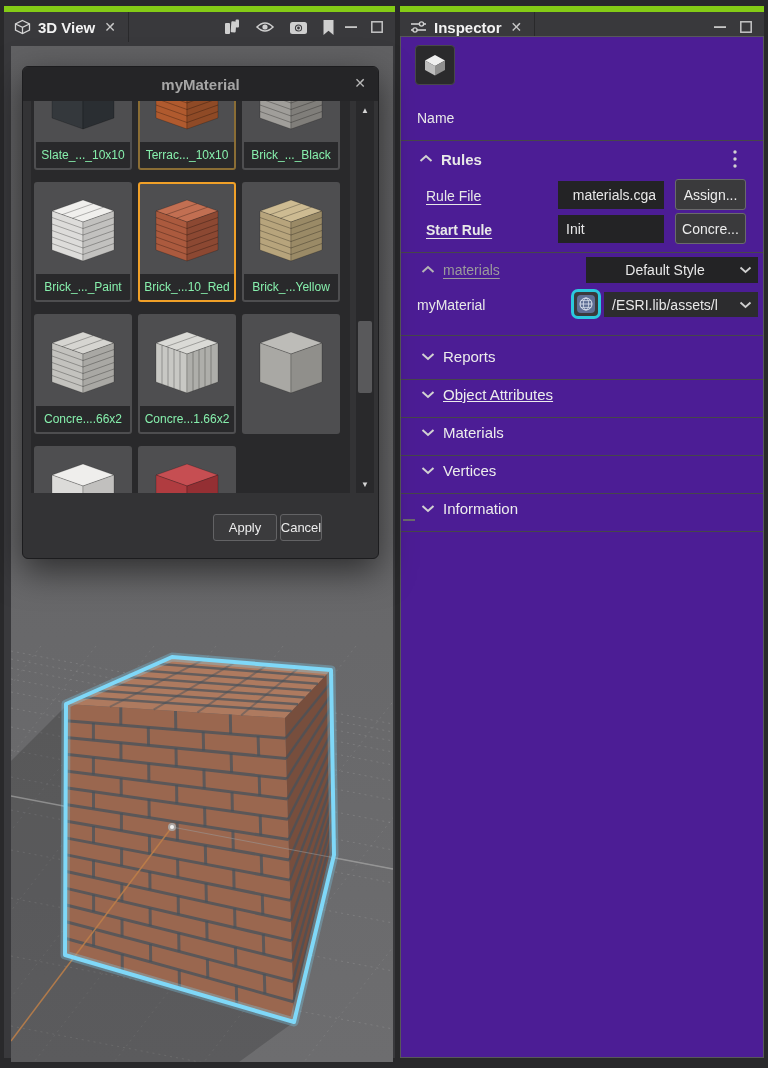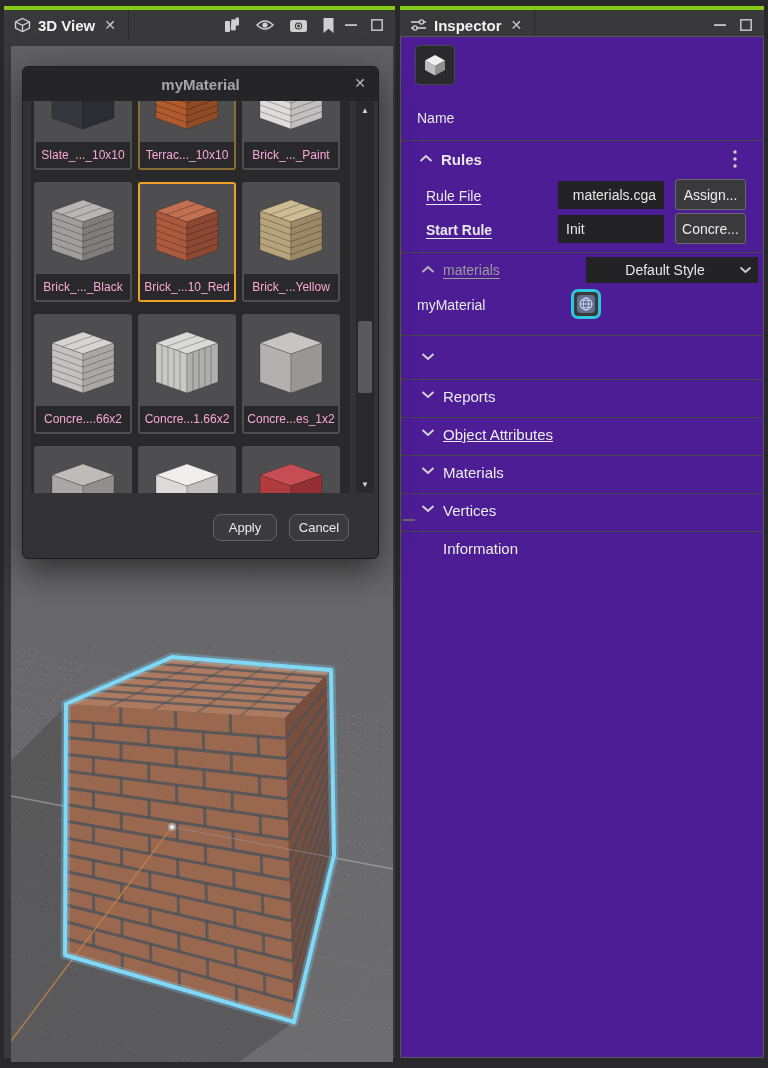--- a/index.html
+++ b/index.html
@@ -3,21 +3,21 @@
 <meta charset="utf-8">
 <style>
   html,body{margin:0;padding:0;}
   body{
     width:768px;height:1068px;position:relative;overflow:hidden;
     background:#29292b;color:#e6e6e6;
     font-family:"Liberation Sans",sans-serif;font-size:14px;
   }
   .win{position:absolute;background:#39393c;}
   .tabbar{position:absolute;left:0;top:0;right:0;height:30px;background:#39393c;
-    border-top:4px solid #84cc16;display:flex;align-items:center;}
+    border-top:6px solid #84cc16;display:flex;align-items:center;}
   .tab{display:flex;align-items:center;gap:7px;height:100%;padding:0 10px;
     border-right:1px solid #29292b;}
   .tab-title{font-weight:bold;font-size:15px;color:#f2f2f2;white-space:nowrap;}
   .tab-close{color:#c9c9c9;font-size:14px;cursor:default;padding:0 2px;}
   .bar-icons{margin-left:auto;display:flex;align-items:center;gap:14px;padding-right:10px;}
   .winctl{display:flex;align-items:center;gap:14px;padding-right:12px;}
   svg.ic{display:block;}
 
   
   #win-left{left:4px;top:6px;width:391px;height:1052px;}
@@ -33,49 +33,49 @@
   #dlg-close{position:absolute;right:12px;top:8px;color:#b9b9b9;font-size:14px;}
   #swatch-clip{position:absolute;left:8px;top:34px;width:319px;height:392px;overflow:hidden;
     background:#29292b;}
   #swatch-grid{position:absolute;left:3px;top:-51px;display:grid;
     grid-template-columns:repeat(3,98px);grid-auto-rows:120px;gap:12px 6px;}
   .swatch-cell{width:98px;height:120px;box-sizing:border-box;background:#4e4e50;
     border:2px solid transparent;border-radius:3px;overflow:hidden;position:relative;}
   .cube-box{position:absolute;left:0;top:0;right:0;height:94px;display:flex;
     align-items:center;justify-content:center;}
   .swatch-label{position:absolute;left:0;right:0;bottom:0;height:26px;background:#29292b;
-    color:#f9a8d4;font-size:12px;display:flex;align-items:center;justify-content:center;
+    color:#86efac;font-size:12px;display:flex;align-items:center;justify-content:center;
     white-space:nowrap;overflow:hidden;}
   #dlg-scroll{position:absolute;left:333px;top:34px;width:18px;height:392px;background:#29292b;}
   .scroll-arrow{position:absolute;left:0;width:18px;height:14px;color:#d5d5d5;font-size:8px;
     display:flex;align-items:center;justify-content:center;}
   #scroll-up{top:2px;} #scroll-down{bottom:2px;}
   #scroll-thumb{position:absolute;left:2px;top:220px;width:14px;height:72px;background:#59595b;border-radius:2px;}
   .dlg-btn{position:absolute;top:447px;height:27px;background:#3b3b3d;color:#ededed;
-    border:1px solid #636365;border-radius:8px;font-size:13px;
+    border:1px solid #636365;border-radius:3px;font-size:13px;
     display:flex;align-items:center;justify-content:center;font-family:inherit;}
-  #btn-apply{left:190px;width:64px;} #btn-cancel{left:266px;width:60px;}
+  #btn-apply{left:190px;width:64px;} #btn-cancel{left:257px;width:42px;}
 
   
   #win-right{left:400px;top:6px;width:364px;height:1052px;}
   #insp-body{position:absolute;left:0;top:30px;right:0;bottom:0;background:#4c1d95;
     border:1px solid #57575a;box-sizing:border-box;}
   .abs{position:absolute;}
   .lbl{color:#e8e8e8;font-size:14px;white-space:nowrap;}
   .link{text-decoration:underline;text-underline-offset:3px;}
   .link-muted{color:#9b9b9b;}
   .field{position:absolute;background:#232325;border:none;color:#e8e8e8;font-size:14px;
     font-family:inherit;padding:0 8px;box-sizing:border-box;outline:none;}
   .btn{position:absolute;background:#3a3a3c;border:1px solid #6a6a6c;border-radius:3px;
     color:#ededed;font-size:14px;font-family:inherit;display:flex;align-items:center;justify-content:center;}
   .dropdown{position:absolute;background:#232325;color:#e8e8e8;font-size:14px;
     display:flex;align-items:center;padding:0 22px 0 8px;box-sizing:border-box;white-space:nowrap;overflow:hidden;}
   .dropdown .dd-ch{position:absolute;right:6px;top:50%;transform:translateY(-50%);}
   .sep{position:absolute;left:0;right:0;height:1px;background:#47474a;}
-  .sec-label{font-size:15px;color:#ececec;margin-top:40px;}
+  .sec-label{font-size:15px;color:#ececec;}
   #kebab{position:absolute;}
   #asset-icon-wrap{position:absolute;width:30px;height:30px;border:3px solid #2cc8dd;
     border-radius:7px;box-sizing:border-box;display:flex;align-items:center;justify-content:center;
     background:#3a3a3c;}
   #splitter-grip{position:absolute;left:403px;top:519px;width:12px;height:2px;background:#6a6a6c;}
 </style>
 </head>
 <body>
 
 <div id="win-left" class="win">
@@ -294,61 +294,61 @@
               <line x1="40" y1="63.5" x2="71" y2="52.5" stroke="rgba(0,0,0,0.28)" stroke-width="1"></line>
               <line x1="19.23" y1="23.63" x2="50.230000000000004" y2="12.63" stroke="rgba(0,0,0,0.28)" stroke-width="1"></line>
               <line x1="29.46" y1="27.26" x2="60.46" y2="16.26" stroke="rgba(0,0,0,0.28)" stroke-width="1"></line>
             </svg>
           </div>
           <div class="swatch-label">Terrac..._10x10</div>
         </div>
       <div class="swatch-cell">
           <div class="cube-box">
             <svg width="80" height="80" viewBox="0 0 80 80">
+              <polygon points="40,9 71,20 40,31 9,20" fill="#b8b6b2" stroke="rgba(0,0,0,0.2)"></polygon>
+              <polygon points="9,20 40,31 40,70 9,59" fill="#a09e9a" stroke="rgba(0,0,0,0.2)"></polygon>
+              <polygon points="40,31 71,20 71,59 40,70" fill="#807e7a" stroke="rgba(0,0,0,0.2)"></polygon>
+              <line x1="9" y1="26.5" x2="40" y2="37.5" stroke="rgba(0,0,0,0.28)" stroke-width="1"></line>
+              <line x1="40" y1="37.5" x2="71" y2="26.5" stroke="rgba(0,0,0,0.28)" stroke-width="1"></line>
+              <line x1="9" y1="33" x2="40" y2="44" stroke="rgba(0,0,0,0.28)" stroke-width="1"></line>
+              <line x1="40" y1="44" x2="71" y2="33" stroke="rgba(0,0,0,0.28)" stroke-width="1"></line>
+              <line x1="9" y1="39.5" x2="40" y2="50.5" stroke="rgba(0,0,0,0.28)" stroke-width="1"></line>
+              <line x1="40" y1="50.5" x2="71" y2="39.5" stroke="rgba(0,0,0,0.28)" stroke-width="1"></line>
+              <line x1="9" y1="46" x2="40" y2="57" stroke="rgba(0,0,0,0.28)" stroke-width="1"></line>
+              <line x1="40" y1="57" x2="71" y2="46" stroke="rgba(0,0,0,0.28)" stroke-width="1"></line>
+              <line x1="9" y1="52.5" x2="40" y2="63.5" stroke="rgba(0,0,0,0.28)" stroke-width="1"></line>
+              <line x1="40" y1="63.5" x2="71" y2="52.5" stroke="rgba(0,0,0,0.28)" stroke-width="1"></line>
+              <line x1="19.23" y1="23.63" x2="50.230000000000004" y2="12.63" stroke="rgba(0,0,0,0.28)" stroke-width="1"></line>
+              <line x1="29.46" y1="27.26" x2="60.46" y2="16.26" stroke="rgba(0,0,0,0.28)" stroke-width="1"></line>
+            </svg>
+          </div>
+          <div class="swatch-label">Brick_..._Black</div>
+        </div>
+      <div class="swatch-cell">
+          <div class="cube-box">
+            <svg width="80" height="80" viewBox="0 0 80 80">
               <polygon points="40,9 71,20 40,31 9,20" fill="#f0efed" stroke="rgba(0,0,0,0.2)"></polygon>
               <polygon points="9,20 40,31 40,70 9,59" fill="#dddcda" stroke="rgba(0,0,0,0.2)"></polygon>
               <polygon points="40,31 71,20 71,59 40,70" fill="#c2c1bf" stroke="rgba(0,0,0,0.2)"></polygon>
               <line x1="9" y1="26.5" x2="40" y2="37.5" stroke="rgba(0,0,0,0.28)" stroke-width="1"></line>
               <line x1="40" y1="37.5" x2="71" y2="26.5" stroke="rgba(0,0,0,0.28)" stroke-width="1"></line>
               <line x1="9" y1="33" x2="40" y2="44" stroke="rgba(0,0,0,0.28)" stroke-width="1"></line>
               <line x1="40" y1="44" x2="71" y2="33" stroke="rgba(0,0,0,0.28)" stroke-width="1"></line>
               <line x1="9" y1="39.5" x2="40" y2="50.5" stroke="rgba(0,0,0,0.28)" stroke-width="1"></line>
               <line x1="40" y1="50.5" x2="71" y2="39.5" stroke="rgba(0,0,0,0.28)" stroke-width="1"></line>
               <line x1="9" y1="46" x2="40" y2="57" stroke="rgba(0,0,0,0.28)" stroke-width="1"></line>
               <line x1="40" y1="57" x2="71" y2="46" stroke="rgba(0,0,0,0.28)" stroke-width="1"></line>
               <line x1="9" y1="52.5" x2="40" y2="63.5" stroke="rgba(0,0,0,0.28)" stroke-width="1"></line>
               <line x1="40" y1="63.5" x2="71" y2="52.5" stroke="rgba(0,0,0,0.28)" stroke-width="1"></line>
               <line x1="19.23" y1="23.63" x2="50.230000000000004" y2="12.63" stroke="rgba(0,0,0,0.28)" stroke-width="1"></line>
               <line x1="29.46" y1="27.26" x2="60.46" y2="16.26" stroke="rgba(0,0,0,0.28)" stroke-width="1"></line>
             </svg>
           </div>
           <div class="swatch-label">Brick_..._Paint</div>
         </div>
-      <div class="swatch-cell">
-          <div class="cube-box">
-            <svg width="80" height="80" viewBox="0 0 80 80">
-              <polygon points="40,9 71,20 40,31 9,20" fill="#b8b6b2" stroke="rgba(0,0,0,0.2)"></polygon>
-              <polygon points="9,20 40,31 40,70 9,59" fill="#a09e9a" stroke="rgba(0,0,0,0.2)"></polygon>
-              <polygon points="40,31 71,20 71,59 40,70" fill="#807e7a" stroke="rgba(0,0,0,0.2)"></polygon>
-              <line x1="9" y1="26.5" x2="40" y2="37.5" stroke="rgba(0,0,0,0.28)" stroke-width="1"></line>
-              <line x1="40" y1="37.5" x2="71" y2="26.5" stroke="rgba(0,0,0,0.28)" stroke-width="1"></line>
-              <line x1="9" y1="33" x2="40" y2="44" stroke="rgba(0,0,0,0.28)" stroke-width="1"></line>
-              <line x1="40" y1="44" x2="71" y2="33" stroke="rgba(0,0,0,0.28)" stroke-width="1"></line>
-              <line x1="9" y1="39.5" x2="40" y2="50.5" stroke="rgba(0,0,0,0.28)" stroke-width="1"></line>
-              <line x1="40" y1="50.5" x2="71" y2="39.5" stroke="rgba(0,0,0,0.28)" stroke-width="1"></line>
-              <line x1="9" y1="46" x2="40" y2="57" stroke="rgba(0,0,0,0.28)" stroke-width="1"></line>
-              <line x1="40" y1="57" x2="71" y2="46" stroke="rgba(0,0,0,0.28)" stroke-width="1"></line>
-              <line x1="9" y1="52.5" x2="40" y2="63.5" stroke="rgba(0,0,0,0.28)" stroke-width="1"></line>
-              <line x1="40" y1="63.5" x2="71" y2="52.5" stroke="rgba(0,0,0,0.28)" stroke-width="1"></line>
-              <line x1="19.23" y1="23.63" x2="50.230000000000004" y2="12.63" stroke="rgba(0,0,0,0.28)" stroke-width="1"></line>
-              <line x1="29.46" y1="27.26" x2="60.46" y2="16.26" stroke="rgba(0,0,0,0.28)" stroke-width="1"></line>
-            </svg>
-          </div>
-          <div class="swatch-label">Brick_..._Black</div>
-        </div>
       <div class="swatch-cell" style="border-color: rgb(240, 160, 40);">
           <div class="cube-box">
             <svg width="80" height="80" viewBox="0 0 80 80">
               <polygon points="40,9 71,20 40,31 9,20" fill="#c26f52" stroke="rgba(0,0,0,0.2)"></polygon>
               <polygon points="9,20 40,31 40,70 9,59" fill="#ab5a3e" stroke="rgba(0,0,0,0.2)"></polygon>
               <polygon points="40,31 71,20 71,59 40,70" fill="#8c4832" stroke="rgba(0,0,0,0.2)"></polygon>
               <line x1="9" y1="26.5" x2="40" y2="37.5" stroke="rgba(0,0,0,0.28)" stroke-width="1"></line>
               <line x1="40" y1="37.5" x2="71" y2="26.5" stroke="rgba(0,0,0,0.28)" stroke-width="1"></line>
               <line x1="9" y1="33" x2="40" y2="44" stroke="rgba(0,0,0,0.28)" stroke-width="1"></line>
               <line x1="40" y1="44" x2="71" y2="33" stroke="rgba(0,0,0,0.28)" stroke-width="1"></line>
@@ -424,30 +424,20 @@
               <line x1="64" y1="22.4848" x2="64" y2="61.4848" stroke="rgba(0,0,0,0.28)" stroke-width="1"></line>
               <line x1="19.23" y1="23.63" x2="50.230000000000004" y2="12.63" stroke="rgba(0,0,0,0.28)" stroke-width="1"></line>
               <line x1="29.46" y1="27.26" x2="60.46" y2="16.26" stroke="rgba(0,0,0,0.28)" stroke-width="1"></line>
             </svg>
           </div>
           <div class="swatch-label">Concre...1.66x2</div>
         </div>
       <div class="swatch-cell">
           <div class="cube-box">
             <svg width="80" height="80" viewBox="0 0 80 80">
-              <polygon points="40,9 71,20 40,31 9,20" fill="#c6c5c1" stroke="rgba(0,0,0,0.2)"></polygon>
-              <polygon points="9,20 40,31 40,70 9,59" fill="#b2b1ad" stroke="rgba(0,0,0,0.2)"></polygon>
-              <polygon points="40,31 71,20 71,59 40,70" fill="#989793" stroke="rgba(0,0,0,0.2)"></polygon>
-            </svg>
-          </div>
-          <div class="swatch-label">Concre...es_1x2</div>
-        </div>
-      <div class="swatch-cell">
-          <div class="cube-box">
-            <svg width="80" height="80" viewBox="0 0 80 80">
               <polygon points="40,9 71,20 40,31 9,20" fill="#bdbcb8" stroke="rgba(0,0,0,0.2)"></polygon>
               <polygon points="9,20 40,31 40,70 9,59" fill="#a9a8a4" stroke="rgba(0,0,0,0.2)"></polygon>
               <polygon points="40,31 71,20 71,59 40,70" fill="#908f8b" stroke="rgba(0,0,0,0.2)"></polygon>
             </svg>
           </div>
         </div>
       <div class="swatch-cell">
           <div class="cube-box">
             <svg width="80" height="80" viewBox="0 0 80 80">
               <polygon points="40,9 71,20 40,31 9,20" fill="#efeeec" stroke="rgba(0,0,0,0.2)"></polygon>
@@ -549,20 +539,26 @@
     <div id="asset-icon-wrap" style="left:170px;top:252px;">
       <svg class="ic" width="20" height="20" viewBox="0 0 20 20">
         <rect x="1" y="1" width="18" height="18" rx="4" fill="#5f6f95"></rect>
         <circle cx="10" cy="10" r="6" fill="none" stroke="#dfe6f2" stroke-width="1"></circle>
         <ellipse cx="10" cy="10" rx="2.7" ry="6" fill="none" stroke="#dfe6f2" stroke-width="0.8"></ellipse>
         <line x1="4" y1="10" x2="16" y2="10" stroke="#dfe6f2" stroke-width="0.8"></line>
         <line x1="4.8" y1="6.6" x2="15.2" y2="6.6" stroke="#dfe6f2" stroke-width="0.7"></line>
         <line x1="4.8" y1="13.4" x2="15.2" y2="13.4" stroke="#dfe6f2" stroke-width="0.7"></line>
       </svg>
     </div>
+    <div class="dropdown" style="left:203px;top:255px;width:154px;height:25px;background:#2c2c2e;">
+      <span>/ESRI.lib/assets/l</span>
+      <svg class="dd-ch ic" width="13" height="8" viewBox="0 0 13 8">
+          <polyline points="1.5,1.5 6.5,6 11.5,1.5" fill="none" stroke="#cfcfcf" stroke-width="1.8"></polyline>
+        </svg>
+    </div>
 
     <div class="sep" style="top:298px;"></div>
 
     <div id="sections">
         <div class="abs" style="left: 0px; right: 0px; top: 305px; height: 30px;">
           <svg class="abs ic" style="left:20px;top:10px;" width="14" height="9" viewBox="0 0 14 9">
             <polyline points="1.5,2 7,7 12.5,2" fill="none" stroke="#d2d2d2" stroke-width="2"></polyline>
           </svg>
           <span class="abs sec-label" style="left:42px;top:6px;">Reports</span>
           <div class="sep" style="top:37px;"></div>

